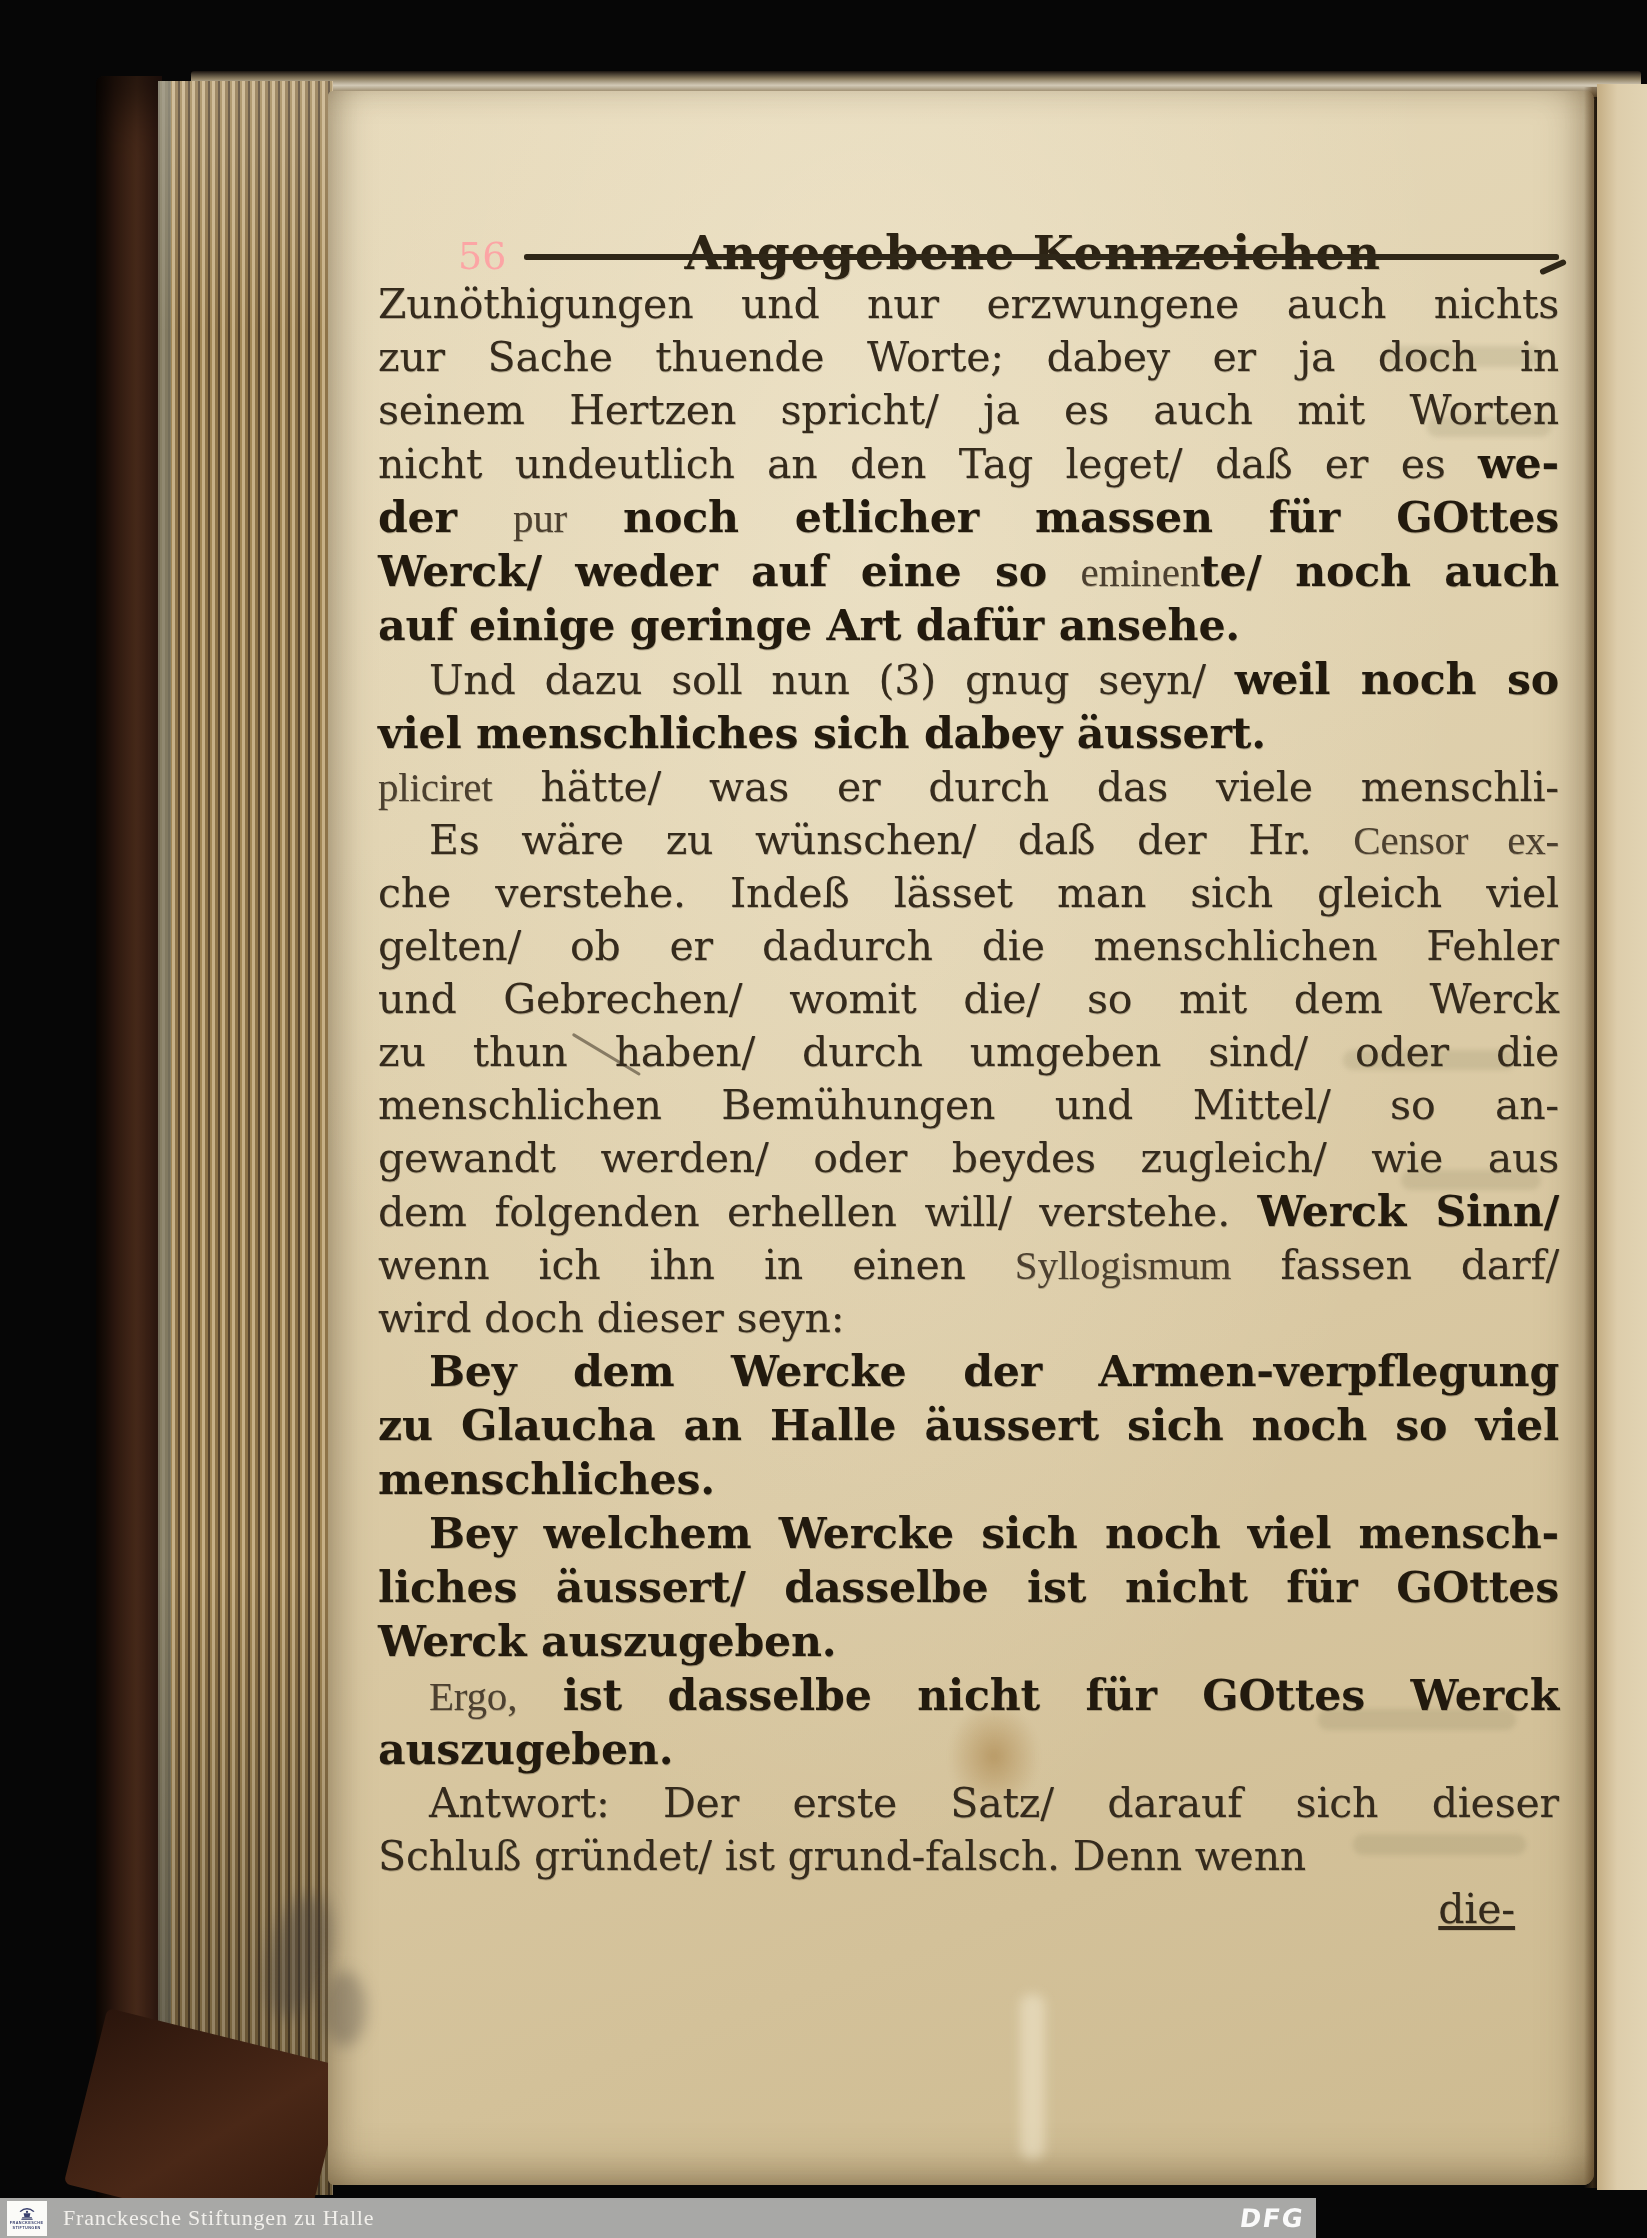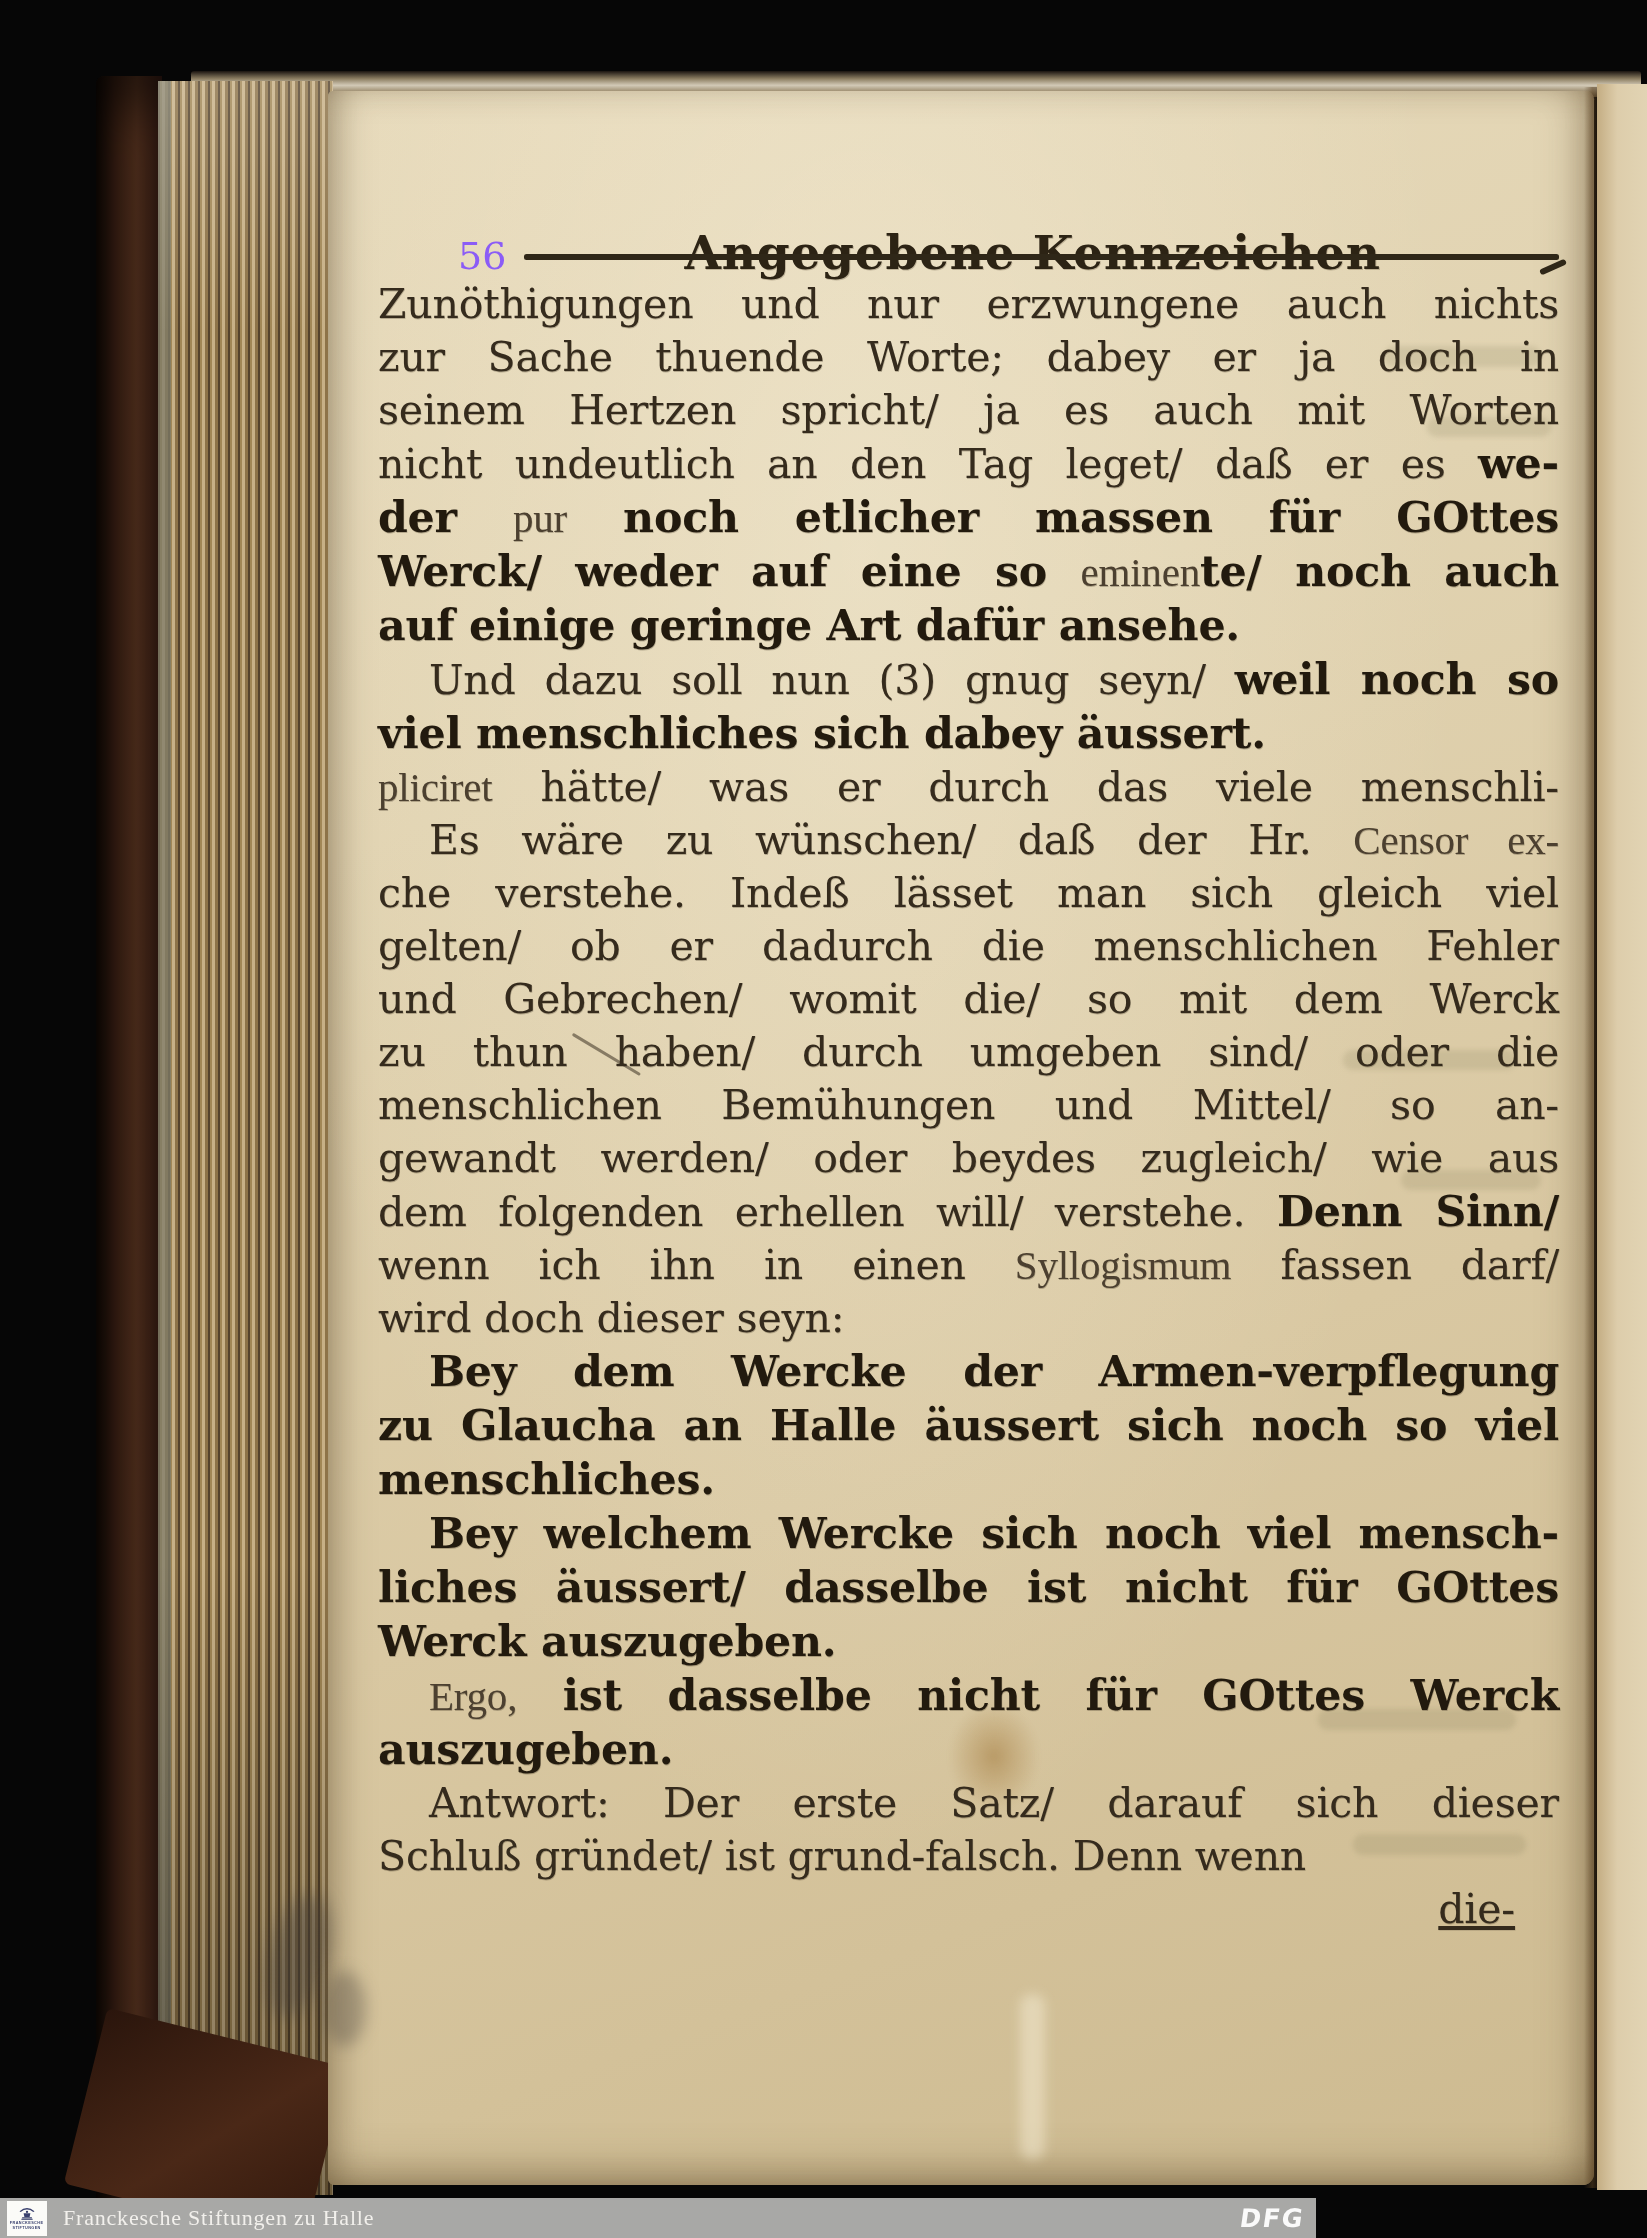--- a/index.html
+++ b/index.html
@@ -48,21 +48,21 @@
   .g3{left:1343px;top:1050px;width:173px;height:20px;}
   .g4{left:1401px;top:1170px;width:140px;height:20px;}
   .g5{left:1318px;top:1709px;width:198px;height:21.4px;}
   .g6{left:1353px;top:1834px;width:173px;height:21.4px;}
   .st-streak{left:1020px;top:1994px;width:25px;height:165px;background:rgba(246,238,214,.5);
     filter:blur(5.8px);border-radius:11.5px;}
 
   
   .content{position:absolute;left:354px;top:185px;width:1205px;color:#342a1c;}
   .header-row{display:flex;align-items:baseline;height:61px;}
-  .pageno{margin-left:104px;font-size:38px;color:#8b5cf6;}
+  .pageno{margin-left:104px;font-size:38px;color:#fca5a5;}
   .running-title{flex:1;text-align:center;font-weight:700;font-size:47px;color:#2c2314;
     letter-spacing:0.8px;text-shadow:0.8px 0.8px 0 rgba(60,45,25,.25);margin-top:40px;}
   .header-rule{position:relative;margin-left:170px;margin-top:8.2px;height:5.8px;background:#2f2718;border-radius:2.5px;}
   .header-rule::after{content:"";position:absolute;right:-8.2px;top:10px;width:28px;height:5.8px;background:#2f2718;
     border-radius:3.3px;transform:rotate(-24deg);}
 
   .text-block{margin-top:18px;font-size:41px;line-height:53px;letter-spacing:-0.2px;
     text-shadow:0.5px 0.5px 0 rgba(55,42,24,.28);}
   .para{margin:0;}
   .line{min-height:53px;margin-left:24px;}
@@ -133,21 +133,21 @@
         </div>
         <div class="para">
           <div class="line just"><span class="s-a">pliciret</span><span class="s-n"> hätte/ was er durch das viele menschli-</span></div>
           <div class="line just ind"><span class="s-n">Es wäre zu wünschen/ daß der Hr. </span><span class="s-a">Censor ex-</span></div>
           <div class="line just"><span class="s-n">che verstehe.  Indeß lässet man sich gleich viel</span></div>
           <div class="line just"><span class="s-n">gelten/ ob er dadurch die menschlichen Fehler</span></div>
           <div class="line just"><span class="s-n">und Gebrechen/ womit die/ so mit dem Werck</span></div>
           <div class="line just"><span class="s-n">zu thun haben/ durch umgeben sind/ oder die</span></div>
           <div class="line just"><span class="s-n">menschlichen Bemühungen und Mittel/ so an-</span></div>
           <div class="line just"><span class="s-n">gewandt werden/ oder beydes zugleich/ wie aus</span></div>
-          <div class="line just"><span class="s-n">dem folgenden erhellen will/ verstehe. </span><span class="s-b">Denn Sinn/</span></div>
+          <div class="line just"><span class="s-n">dem folgenden erhellen will/ verstehe. </span><span class="s-b">Werck Sinn/</span></div>
           <div class="line just"><span class="s-n">wenn ich ihn in einen </span><span class="s-a">Syllogismum</span><span class="s-n"> fassen darf/</span></div>
           <div class="line"><span class="s-n">wird doch dieser seyn:</span></div>
         </div>
         <div class="para">
           <div class="line just ind"><span class="s-b">Bey dem Wercke der Armen-verpflegung</span></div>
           <div class="line just"><span class="s-b">zu Glaucha an Halle äussert sich noch so viel</span></div>
           <div class="line"><span class="s-b">menschliches.</span></div>
         </div>
         <div class="para">
           <div class="line just ind"><span class="s-b">Bey welchem Wercke sich noch viel mensch-</span></div>

